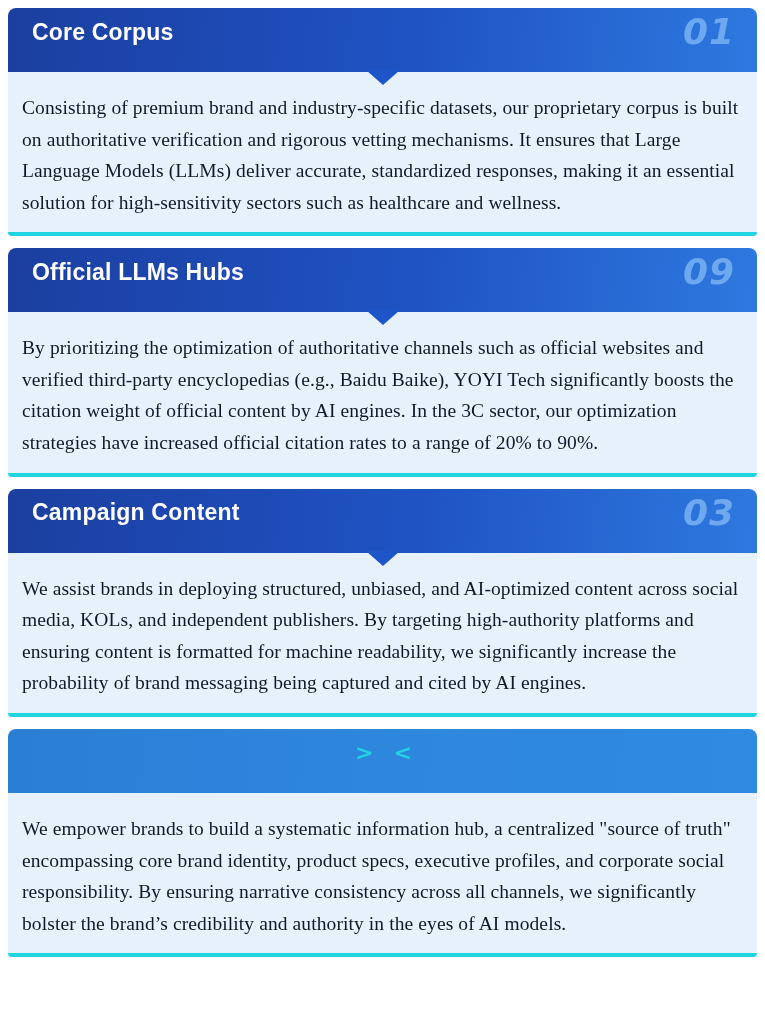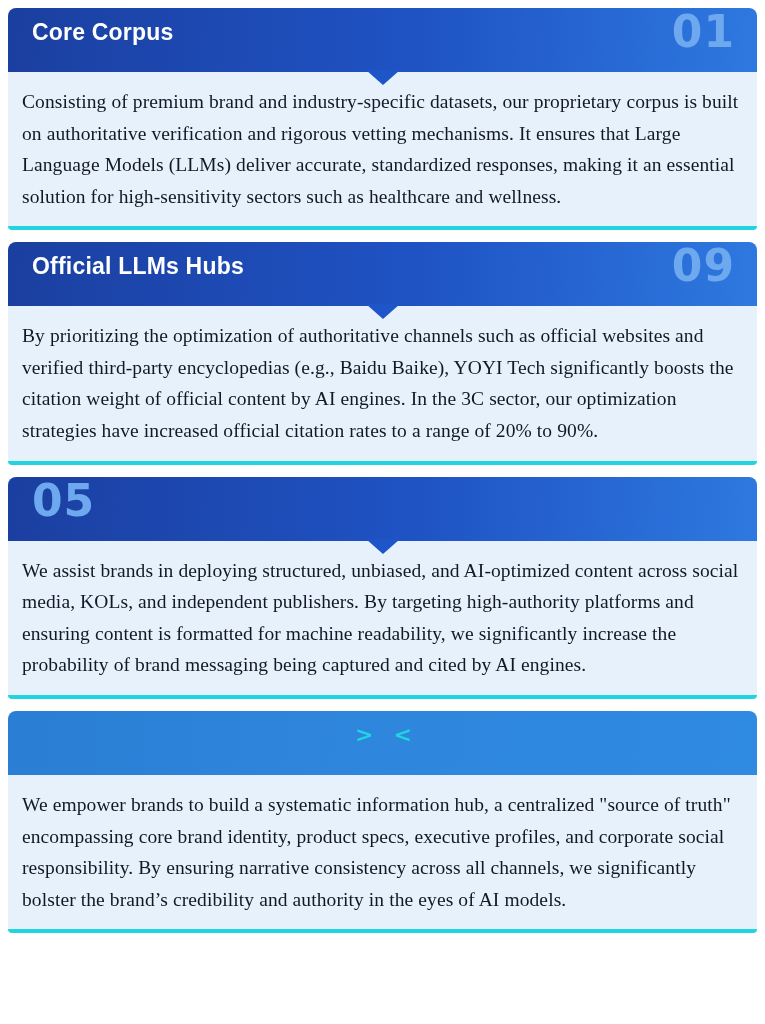--- a/index.html
+++ b/index.html
@@ -46,25 +46,26 @@
   }
   .card-title {
     color: #ffffff;
     font-size: 23px;
     font-weight: bold;
     letter-spacing: 0.2px;
     line-height: 1;
   }
   .card-number {
     color: #6ea8ef;
-    font-size: 44px;
+    font-size: 36px;
     font-weight: bold;
     line-height: 1;
     letter-spacing: 1px;
     font-family: "DejaVu Sans", sans-serif;
+    font-style: italic;
   }
 
   
   .notch {
     position: absolute;
     left: 50%;
     bottom: -13px;
     transform: translateX(-50%);
     width: 0;
     height: 0;
@@ -72,21 +73,21 @@
     border-right: 17px solid transparent;
     border-top: 15px solid #1e55c8;
     z-index: 3;
   }
 
   
   .card-body {
     background: #e7f1fb;
     border-bottom: 4px solid #21d5e0;
     border-radius: 0 0 4px 4px;
-    padding: 14px 16px 14px 14px;
+    padding: 20px 16px 14px 14px;
     box-sizing: border-box;
   }
   .card-body p {
     margin: 0;
     font-family: "Liberation Serif", serif;
     font-size: 19.5px;
     line-height: 1.62;
     color: #111827;
     letter-spacing: 0.1px;
   }
@@ -130,21 +131,22 @@
       <span class="card-number">09</span>
       <span class="notch"></span>
     </div>
     <div class="card-body">
       <p>By prioritizing the optimization of authoritative channels such as official websites and verified third-party encyclopedias (e.g., Baidu Baike), YOYI Tech significantly boosts the citation weight of official content by AI engines. In the 3C sector, our optimization strategies have increased official citation rates to a range of 20% to 90%.</p>
     </div>
   </div>
 
   <div class="card">
     <div class="card-header">
-      <span class="card-number">05</span>
+      <span class="card-title">Campaign Content</span>
+      <span class="card-number">03</span>
       <span class="notch"></span>
     </div>
     <div class="card-body">
       <p>We assist brands in deploying structured, unbiased, and AI-optimized content across social media, KOLs, and independent publishers. By targeting high-authority platforms and ensuring content is formatted for machine readability, we significantly increase the probability of brand messaging being captured and cited by AI engines.</p>
     </div>
   </div>
 
   <div class="card">
     <div class="card-header blue-light">
       <div class="title-row">

